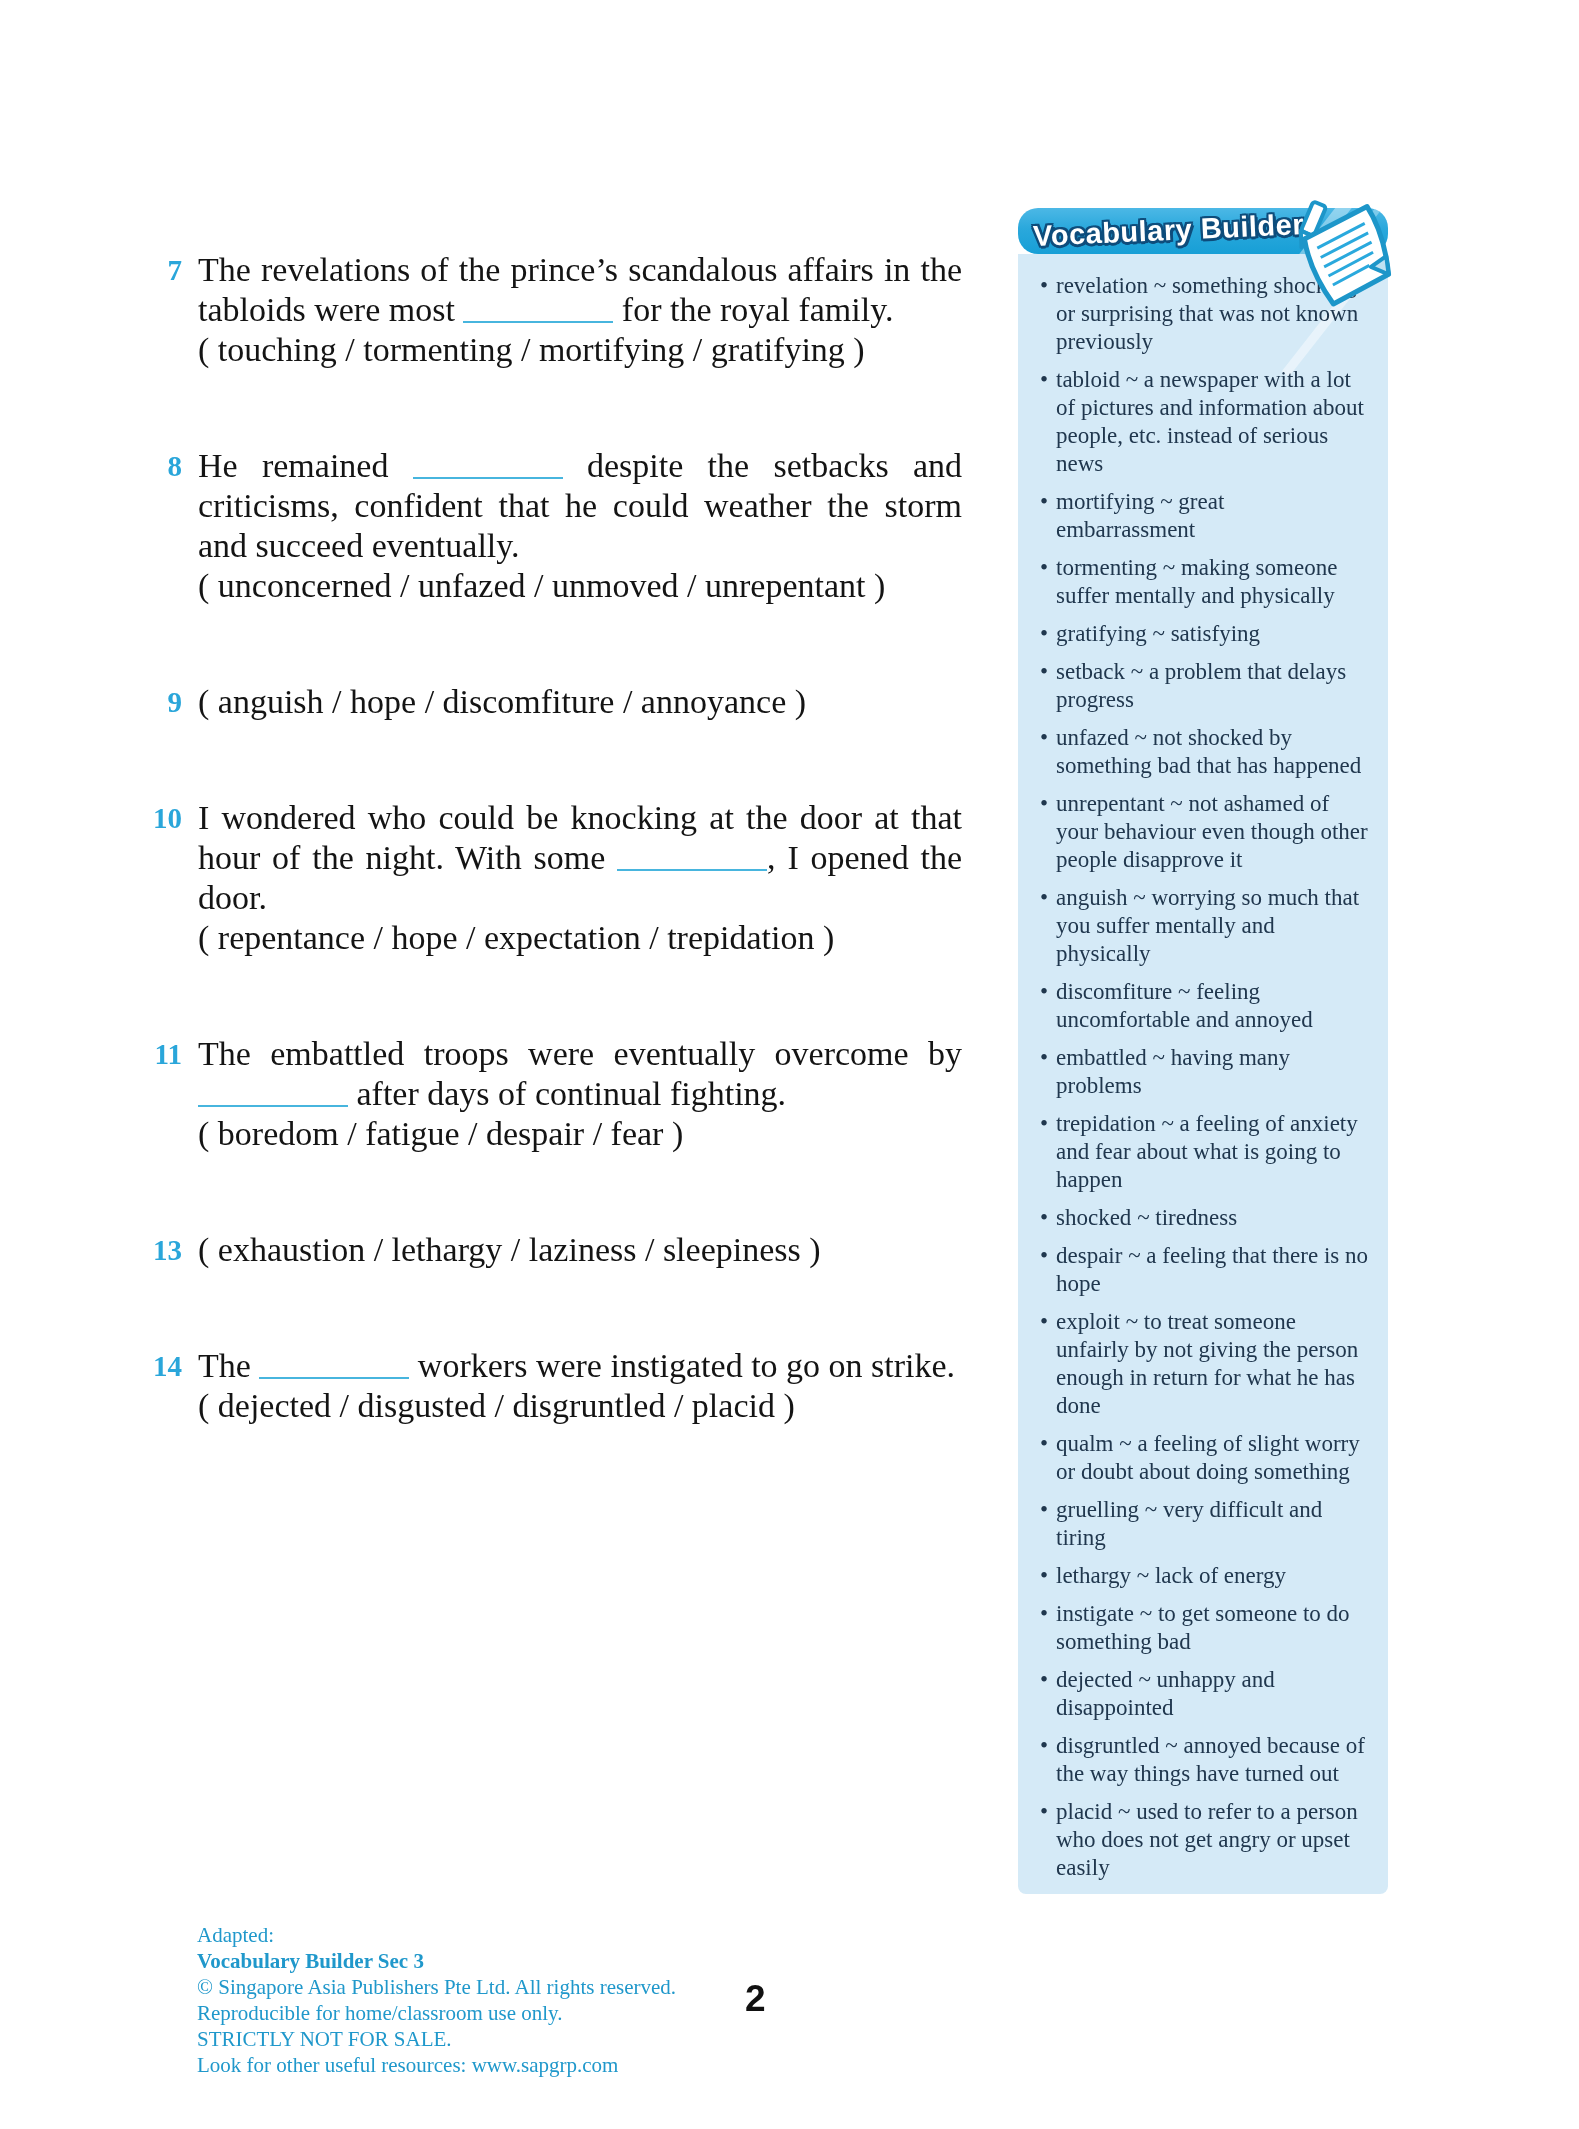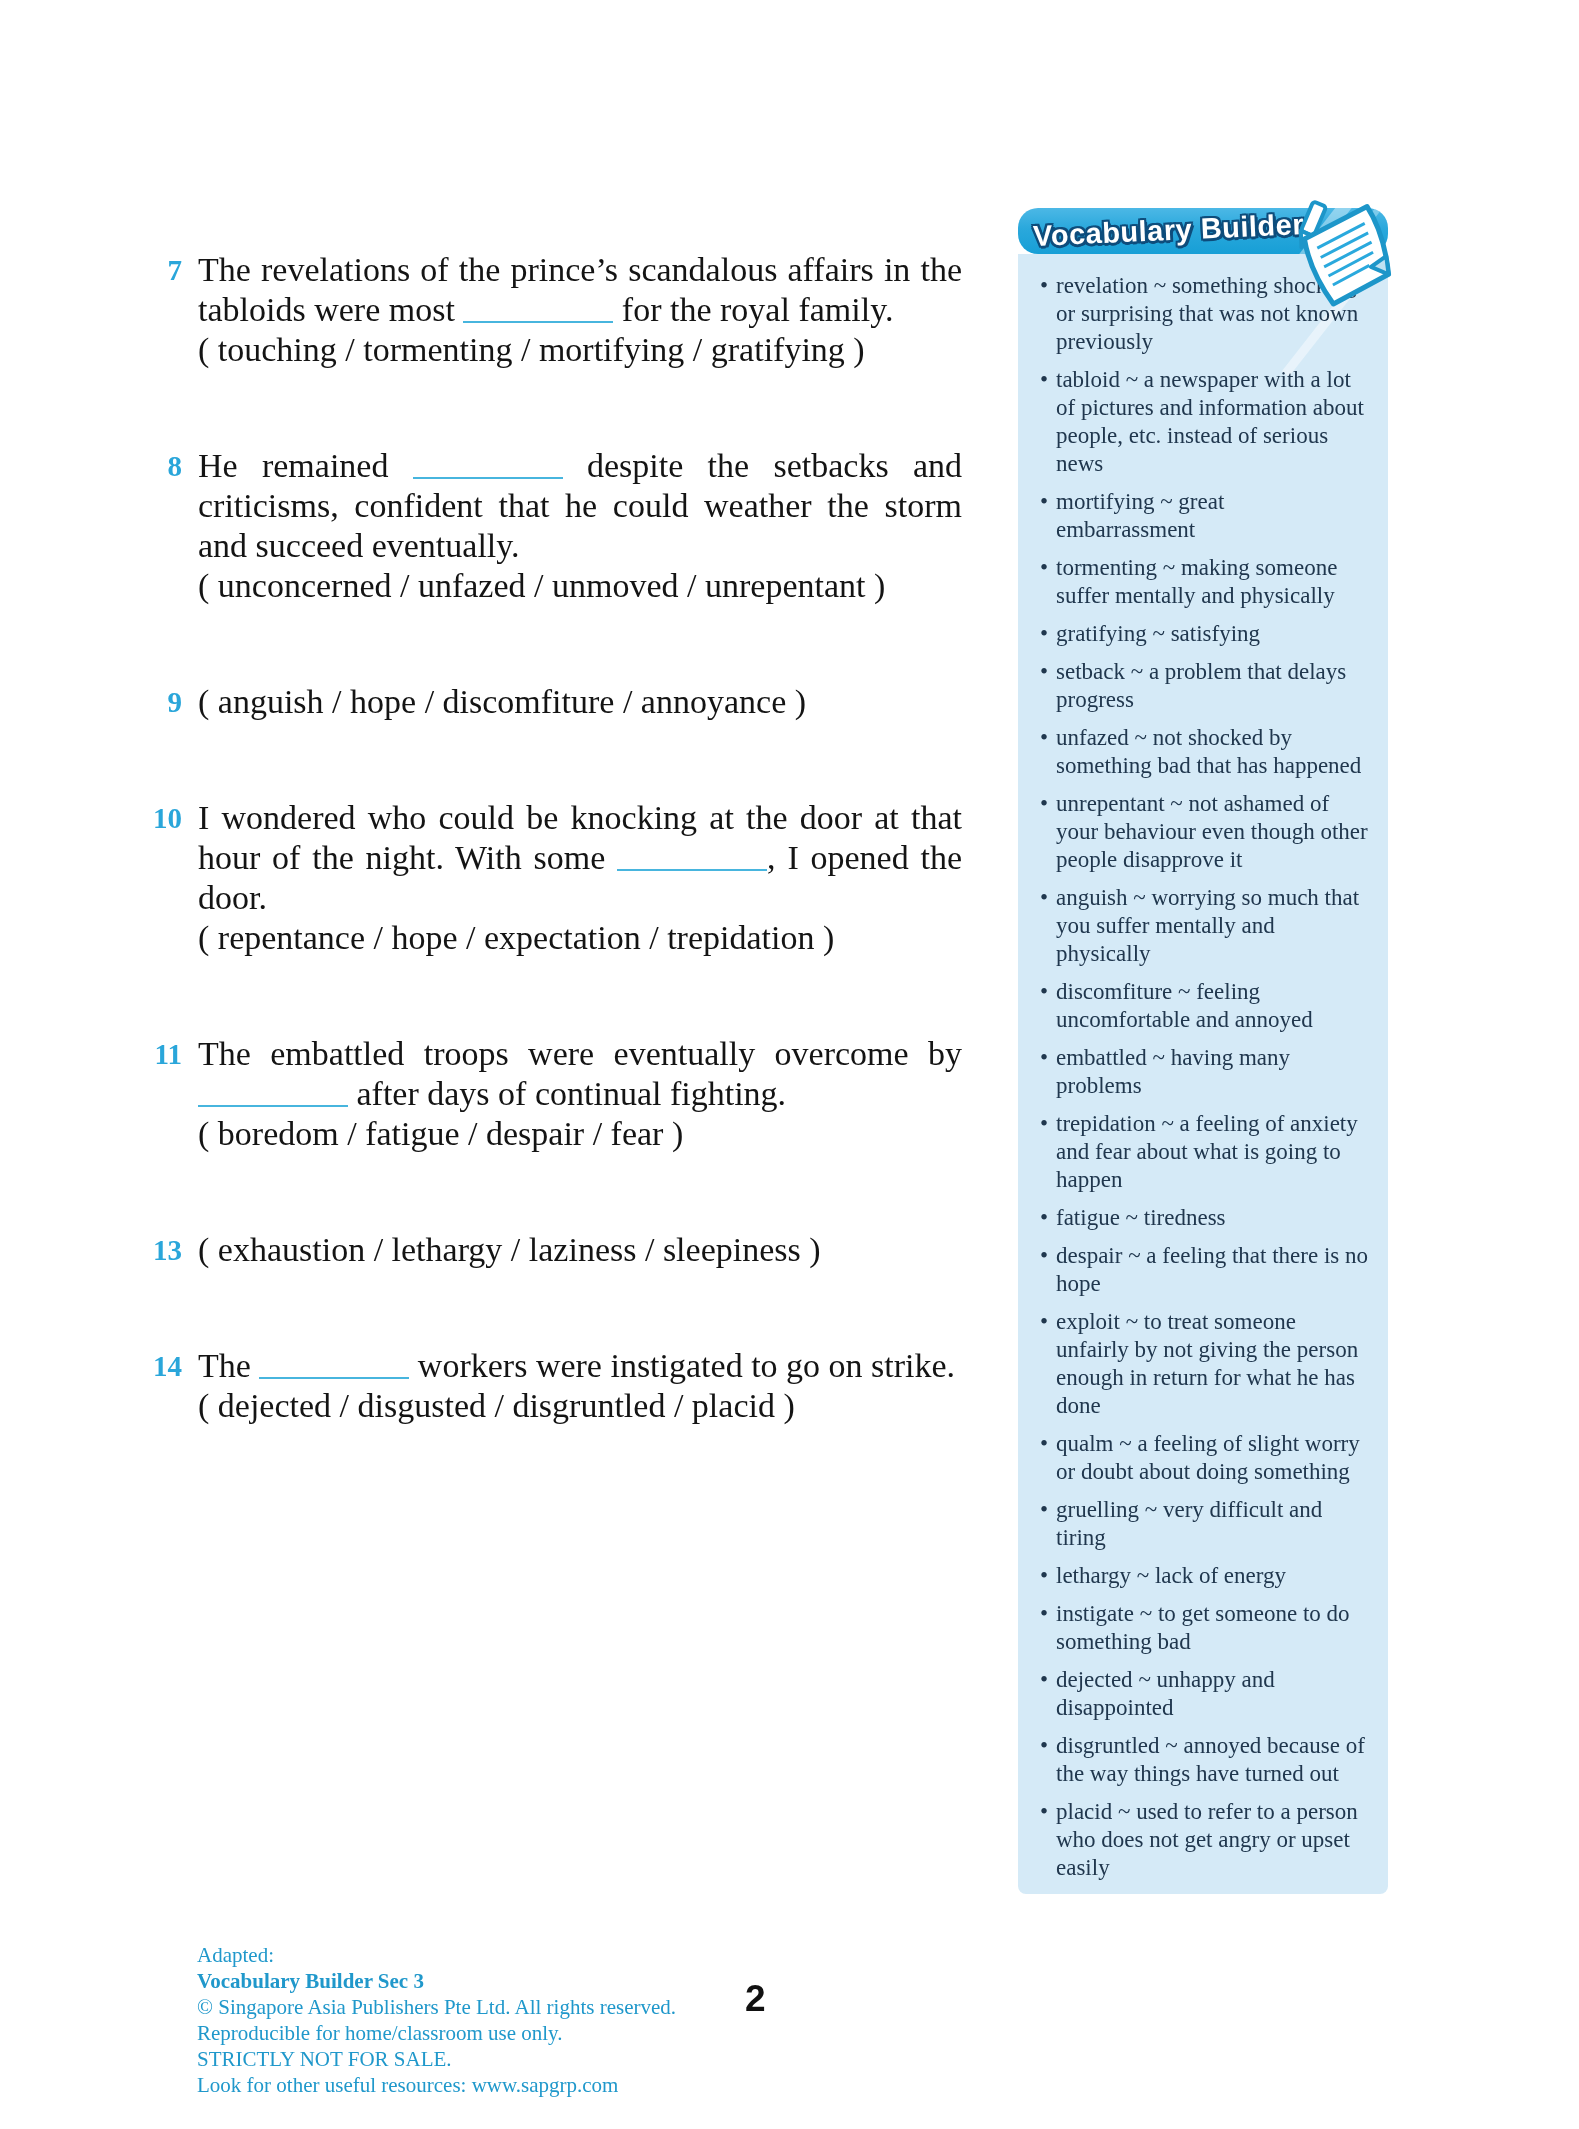--- a/index.html
+++ b/index.html
@@ -65,21 +65,21 @@
   .vocab-list {
     list-style:none; position:relative;
     font-size:23px; line-height:28px; color:#20374e;
   }
   .vocab-list li { position:relative; padding-left:16px; margin-bottom:10px; }
   .vocab-list li::before { content:'\2022'; position:absolute; left:0; top:0; }
 
   
   .footer {
     position:absolute; left:197px; top:1922px;
-    font-size:21px; line-height:26px; color:#2098cb;margin-top:20px;
+    font-size:21px; line-height:26px; color:#2098cb;
   }
   .footer .bold { font-weight:bold; }
   .page-number {
     position:absolute; left:745px; top:1978px;
     font-family:"Liberation Sans", sans-serif; font-weight:bold;
     font-size:37px; color:#111111;
   }
 </style>
 </head>
 <body>
@@ -161,21 +161,21 @@
           <li><span class="v-word">mortifying</span> ~ great embarrassment</li>
           <li><span class="v-word">tormenting</span> ~ making someone suffer mentally and physically</li>
           <li><span class="v-word">gratifying</span> ~ satisfying</li>
           <li><span class="v-word">setback</span> ~ a problem that delays progress</li>
           <li><span class="v-word">unfazed</span> ~ not shocked by something bad that has happened</li>
           <li><span class="v-word">unrepentant</span> ~ not ashamed of your behaviour even though other people disapprove it</li>
           <li><span class="v-word">anguish</span> ~ worrying so much that you suffer mentally and physically</li>
           <li><span class="v-word">discomfiture</span> ~ feeling uncomfortable and annoyed</li>
           <li><span class="v-word">embattled</span> ~ having many problems</li>
           <li><span class="v-word">trepidation</span> ~ a feeling of anxiety and fear about what is going to happen</li>
-          <li><span class="v-word">fatigue</span> ~ tiredness</li>
+          <li><span class="v-word">shocked</span> ~ tiredness</li>
           <li><span class="v-word">despair</span> ~ a feeling that there is no hope</li>
           <li><span class="v-word">exploit</span> ~ to treat someone unfairly by not giving the person enough in return for what he has done</li>
           <li><span class="v-word">qualm</span> ~ a feeling of slight worry or doubt about doing something</li>
           <li><span class="v-word">gruelling</span> ~ very difficult and tiring</li>
           <li><span class="v-word">lethargy</span> ~ lack of energy</li>
           <li><span class="v-word">instigate</span> ~ to get someone to do something bad</li>
           <li><span class="v-word">dejected</span> ~ unhappy and disappointed</li>
           <li><span class="v-word">disgruntled</span> ~ annoyed because of the way things have turned out</li>
           <li><span class="v-word">placid</span> ~ used to refer to a person who does not get angry or upset easily</li>
         </ul>

